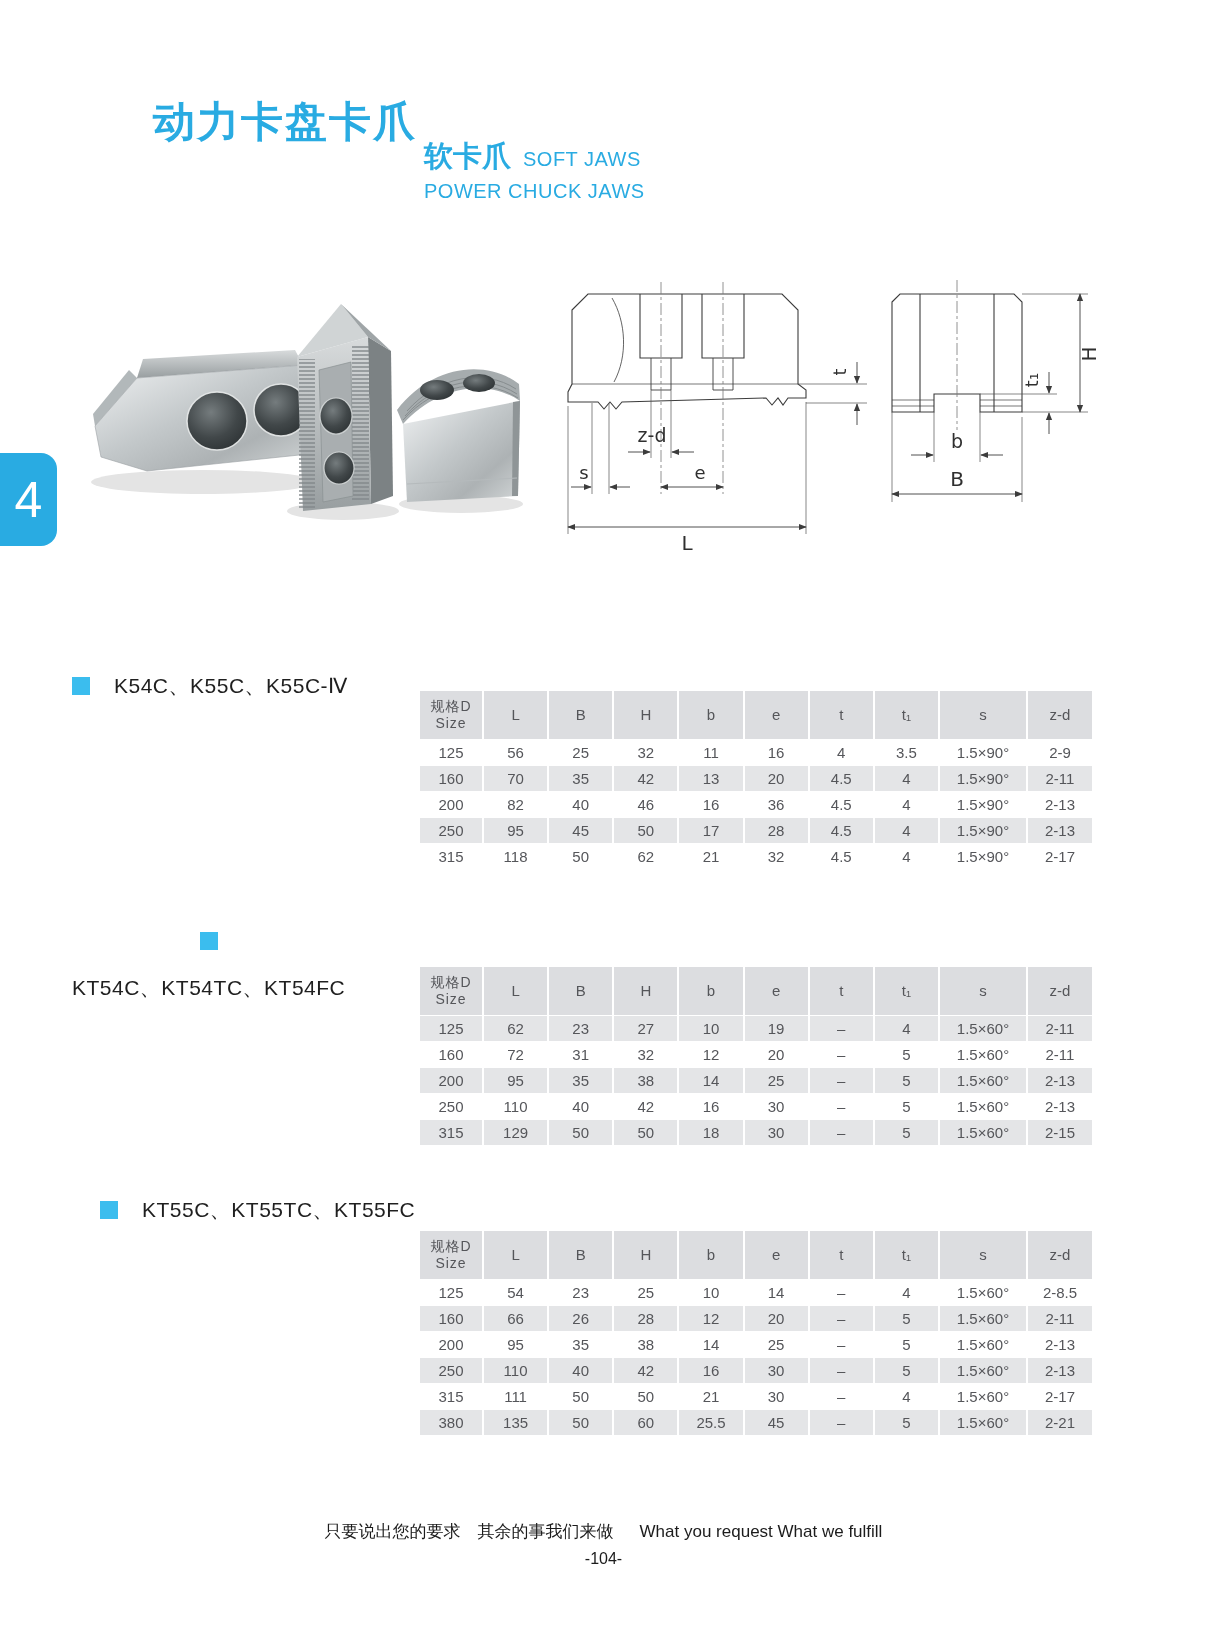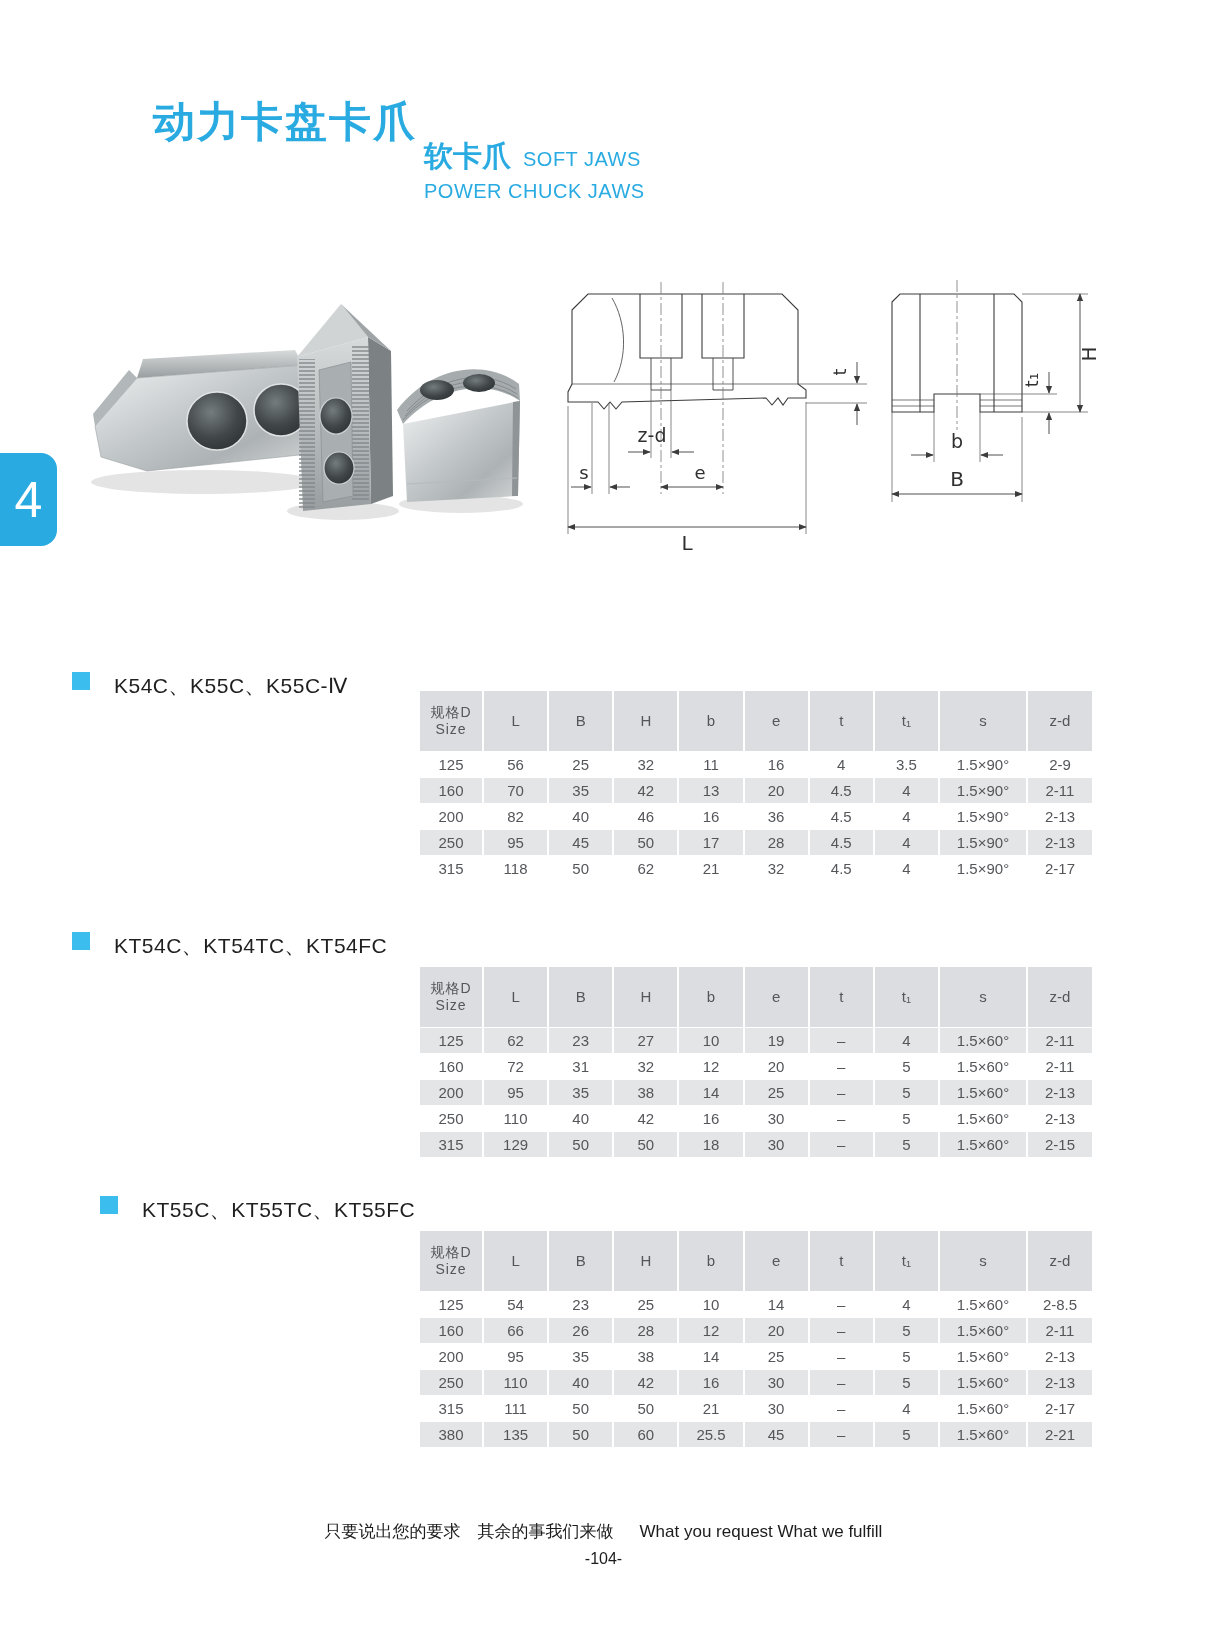--- a/index.html
+++ b/index.html
@@ -28,29 +28,29 @@
   .side-tab{position:absolute;left:0;top:453px;width:57px;height:93px;background:var(--accent);
             border-radius:0 16px 16px 0;display:flex;align-items:center;justify-content:center;
             color:#fff;font-size:50px;font-weight:400;}
 
   
   .photo{position:absolute;left:85px;top:258px;}
   .drawing{position:absolute;left:552px;top:272px;}
   svg text{font-family:"DejaVu Sans","Liberation Sans",sans-serif;fill:#2f2f2f;}
 
   
-  .section-head{position:absolute;display:flex;align-items:flex-start;gap:24px;}
+  .section-head{position:absolute;display:flex;align-items:center;gap:24px;}
   .bullet{width:18px;height:18px;background:var(--bullet);display:inline-block;flex:0 0 auto;}
   .section-title{font-size:21px;color:#1f1f1f;font-weight:400;margin:0;letter-spacing:.5px;white-space:nowrap;}
 
   
   .spec-wrap{position:absolute;left:418px;}
   table.spec{table-layout:fixed;width:676px;border-collapse:separate;border-spacing:2px 1px;}
   .spec th,.spec td{text-align:center;font-size:15px;color:var(--text);padding:0;overflow:hidden;}
-  .spec th{background:var(--header-gray);height:60px;font-weight:400;line-height:1.2;}
+  .spec th{background:var(--header-gray);height:48px;font-weight:400;line-height:1.2;}
   .spec th:first-child{font-size:14px;letter-spacing:1px;}
   .spec td{height:25px;background:#fff;}
   .spec tr>*:first-child{width:62px;}
   .spec tr>*:nth-child(9){width:86px;}
   .spec tr>*:nth-child(10){width:64px;}
   .stripe-even tbody tr:nth-child(even) td{background:var(--row-gray);}
   .stripe-odd  tbody tr:nth-child(odd)  td{background:var(--row-gray);}
 
   
   .footer-slogan{position:absolute;left:0;right:0;top:1520px;text-align:center;font-size:17px;color:#1c1c1c;}
@@ -301,21 +301,21 @@
             <td>32</td>
             <td>4.5</td>
             <td>4</td>
             <td>1.5×90°</td>
             <td>2-17</td>
           </tr>
         </tbody>
       </table>
   </div>
 
-  <div class="section-head" style="left:72px;top:932px;">
+  <div class="section-head" style="left:72px;top:932px;flex-direction:column;">
     <span class="bullet"></span>
     <h3 class="section-title">KT54C、KT54TC、KT54FC</h3>
   </div>
   <div class="spec-wrap" style="top:966px;">
     <table class="spec stripe-odd">
         <thead>
           <tr>
             <th>
               <div>规格D</div>
               <div>Size</div>

